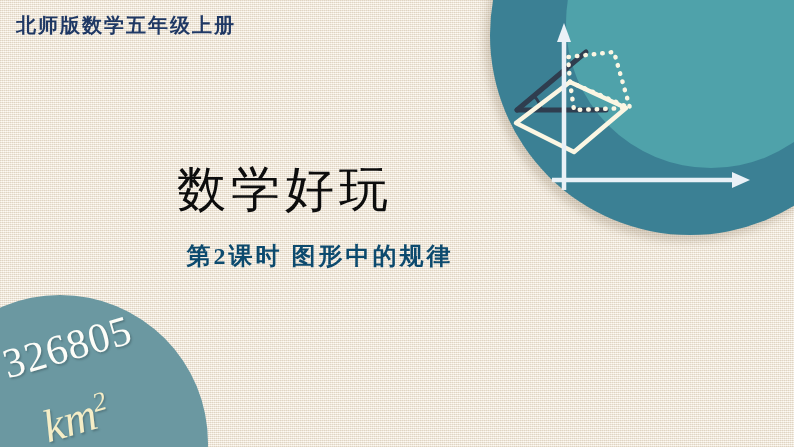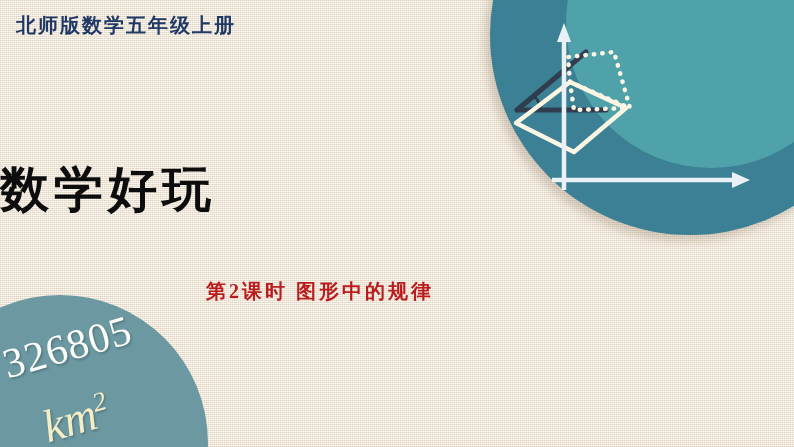--- a/index.html
+++ b/index.html
@@ -107,39 +107,38 @@
     font-weight: bold;
     color: #1f3864;
     letter-spacing: 2px;
     font-family: "Liberation Serif", "DejaVu Serif", serif;
   }
   #main-title {
     position: absolute;
     left: 0;
     top: 157px;
     width: 570px;
-    text-align: left;
+    text-align: center;
     font-size: 49px;
-    font-weight: bold;
+    font-weight: normal;
     color: #0d0d0d;
     letter-spacing: 5px;
     font-family: "Liberation Serif", "DejaVu Serif", serif;
   }
   #sub-title {
     position: absolute;
     left: 0;
     top: 240px;
     width: 640px;
     text-align: center;
-    font-size: 20px;
+    font-size: 24px;
     font-weight: bold;
-    color: #b91c1c;
+    color: #0c4a6e;
     letter-spacing: 3px;
     font-family: "Liberation Serif", "DejaVu Serif", serif;
-    margin-top: 38px;
   }
 </style>
 </head>
 <body>
 
 <div id="slide">
 
   <div id="texture"></div>
 
   <div id="art-top-right">

